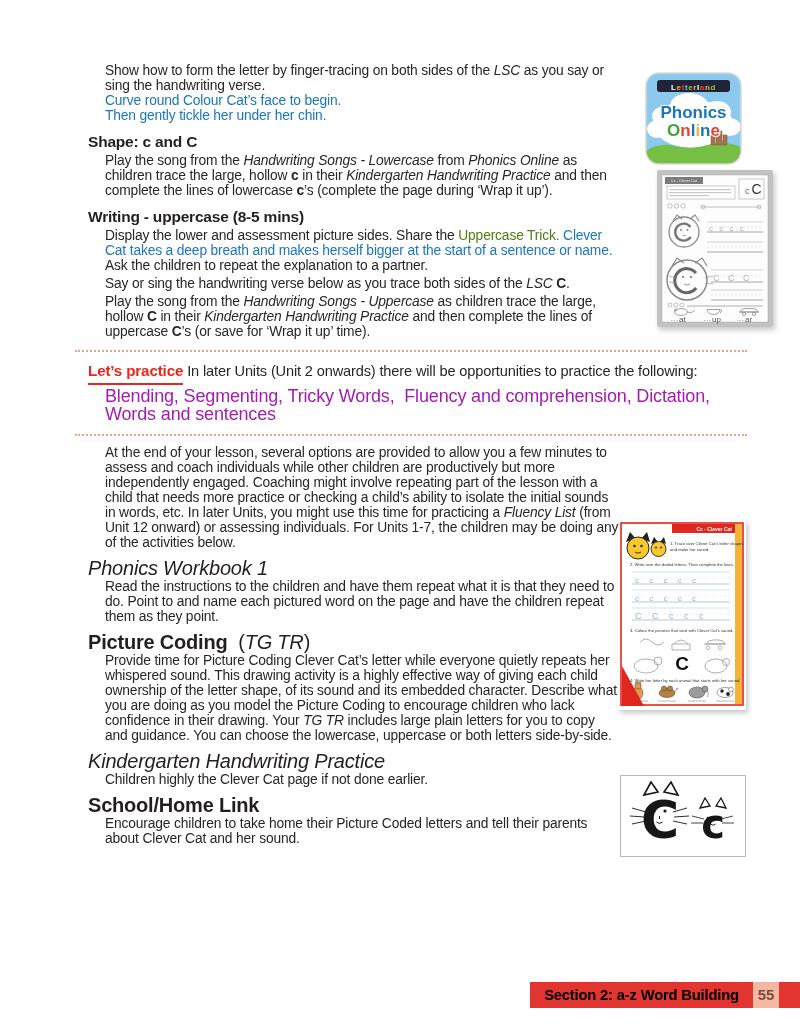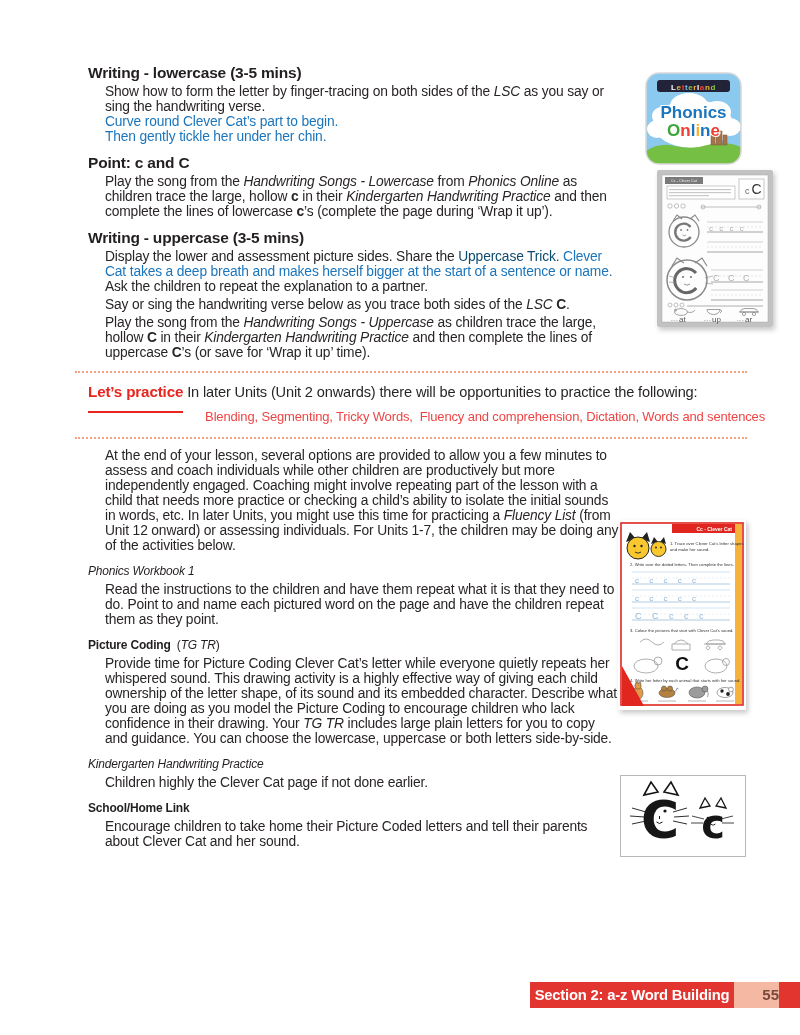--- a/index.html
+++ b/index.html
@@ -6,74 +6,73 @@
   .page{position:relative;width:800px;height:1035px;background:#ffffff;overflow:hidden;
         font-family:"Liberation Sans",sans-serif;color:#292526;}
   .content{position:absolute;left:88px;top:63px;width:532px;}
   h2,h3,p,div{margin:0;padding:0;}
   h3.sec-title{font-size:15.5px;line-height:19px;letter-spacing:-0.2px;color:#231f20;margin-bottom:2px;}
   .sec{margin-top:9px;}
   .sec:first-child{margin-top:0;}
   .body{font-size:13.8px;line-height:15px;letter-spacing:-0.15px;margin-left:17px;width:515px;}
   .mt4{margin-top:3px;}
   .blue{color:#1B75BC;}
-  .gray{color:#0c4a6e;}
+  .gray{color:#4d7c0f;}
   .it{font-style:italic;}
   .b{font-weight:bold;}
   .vline{display:block;}
   .practice{width:682px;}
   .dotted{border-top:2px dotted #F2A183;height:0;width:672px;margin:11px 0 9px -13px;}
   .practice-head{font-size:14.6px;line-height:19px;letter-spacing:-0.15px;}
-  .practice-label{color:#E8251E;font-weight:bold;font-size:15.2px;border-bottom:2px solid #E8251E;padding-bottom:11px;}
-  .practice-items{color:#ef4444;font-size:13px;line-height:18px;letter-spacing:-0.15px;
-                  margin:6px 0 0 17px;white-space:pre-wrap;width:660px;text-align:right;}
+  .practice-label{color:#E8251E;font-weight:bold;font-size:15.2px;border-bottom:2px solid #E8251E;padding-bottom:4px;}
+  .practice-items{color:#a21caf;font-size:18px;line-height:18px;letter-spacing:-0.15px;
+                  margin:6px 0 0 17px;white-space:pre-wrap;width:660px;}
   .wrap-head{margin-top:8px;width:fit-content;border-bottom:2.5px solid #E8251E;padding-bottom:2px;
              font-size:19px;letter-spacing:-0.3px;line-height:22px;}
   .wrap-label{color:#E8251E;font-size:16.5px;font-weight:bold;}
   .wrap-title{color:#292526;font-weight:bold;}
   .wrap-body{margin-top:5px;}
   .sub{margin-top:9px;}
-  .sub-title{font-size:12px;line-height:19px;letter-spacing:-0.2px;color:#231f20;font-weight:bold;margin-bottom:1px;}
+  .sub-title{font-size:20px;line-height:19px;letter-spacing:-0.2px;color:#231f20;font-weight:bold;margin-bottom:1px;}
   .sub-title.italic-title{font-weight:normal;font-style:italic;}
   .paren{font-weight:normal;white-space:pre-wrap;}
   .thumb{position:absolute;text-align:right;}
   .shadow{box-shadow:2px 3px 5px rgba(0,0,0,0.22);}
   .logo{left:645px;top:72px;}
   .ws1{left:657px;top:170px;}
   .wb{left:618px;top:520px;}
   .pcbox{left:620px;top:775px;}
   svg{display:block;font-family:"Liberation Sans",sans-serif;}
   .footer-bar{position:absolute;left:530px;top:982px;width:270px;height:26px;display:flex;background:#E23530;}
-  .footer-label{flex:1;color:#ffffff;font-weight:bold;font-size:14.8px;text-align:center;line-height:26px;letter-spacing:-0.2px;}
-  .footer-page{width:45px;background:#F5B9A3;color:#7A4A3C;font-weight:bold;font-size:15px;text-align:right;line-height:26px;}
+  .footer-label{flex:1;color:#000000;font-weight:bold;font-size:14.8px;text-align:center;line-height:26px;letter-spacing:-0.2px;}
+  .footer-page{width:26px;background:#F5B9A3;color:#7A4A3C;font-weight:bold;font-size:15px;text-align:center;line-height:26px;}
   .footer-cap{width:21px;background:#E23530;}
 </style>
 </head>
 <body>
 
 <div class="page">
 
   <main class="content">
 
     <section class="sec">
-      <h3 class="sec-title">Writing - lowercase (3-5 mins)</h3>
       <p class="body"><span>Show how to form the letter by finger-tracing on both sides of the </span><span class="it">LSC</span><span> as you say or sing the handwriting verse.</span></p>
       <p class="body blue">
-        <span class="vline">Curve round Clever Cat’s part to begin.</span>
+        <span class="vline">Curve round Colour Cat’s face to begin.</span>
         <span class="vline">Then gently tickle her under her chin.</span>
       </p>
     </section>
 
     <section class="sec">
-      <h3 class="sec-title">Point: c and C</h3>
+      <h3 class="sec-title">Shape: c and C</h3>
       <p class="body"><span>Play the song from the </span><span class="it">Handwriting Songs - Lowercase</span><span> from </span><span class="it">Phonics Online</span><span> as children trace the large, hollow </span><span class="b">c</span><span> in their </span><span class="it">Kindergarten Handwriting Practice</span><span> and then complete the lines of lowercase </span><span class="b">c</span><span>’s (complete the page during ‘Wrap it up’).</span></p>
     </section>
 
     <section class="sec">
-      <h3 class="sec-title">Writing - uppercase (3-5 mins)</h3>
+      <h3 class="sec-title">Writing - uppercase (8-5 mins)</h3>
       <p class="body"><span>Display the lower and assessment picture sides. Share the </span><span class="gray">Uppercase Trick.</span><span class="blue"> Clever Cat takes a deep breath and makes herself bigger at the start of a sentence or name.</span><span> Ask the children to repeat the explanation to a partner.</span></p>
       <p class="body mt4"><span>Say or sing the handwriting verse below as you trace both sides of the </span><span class="it">LSC</span><span> </span><span class="b">C</span><span>.</span></p>
       <p class="body mt4"><span>Play the song from the </span><span class="it">Handwriting Songs - Uppercase</span><span> as children trace the large, hollow </span><span class="b">C</span><span> in their </span><span class="it">Kindergarten Handwriting Practice</span><span> and then complete the lines of uppercase </span><span class="b">C</span><span>’s (or save for ‘Wrap it up’ time).</span></p>
     </section>
 
     <div class="practice">
       <div class="dotted"></div>
       <div class="practice-head"><span class="practice-label">Let’s practice</span><span> In later Units (Unit 2 onwards) there will be opportunities to practice the following:</span></div>
       <div class="practice-items">Blending, Segmenting, Tricky Words,  Fluency and comprehension, Dictation, Words and sentences</div>
       <div class="dotted"></div>

